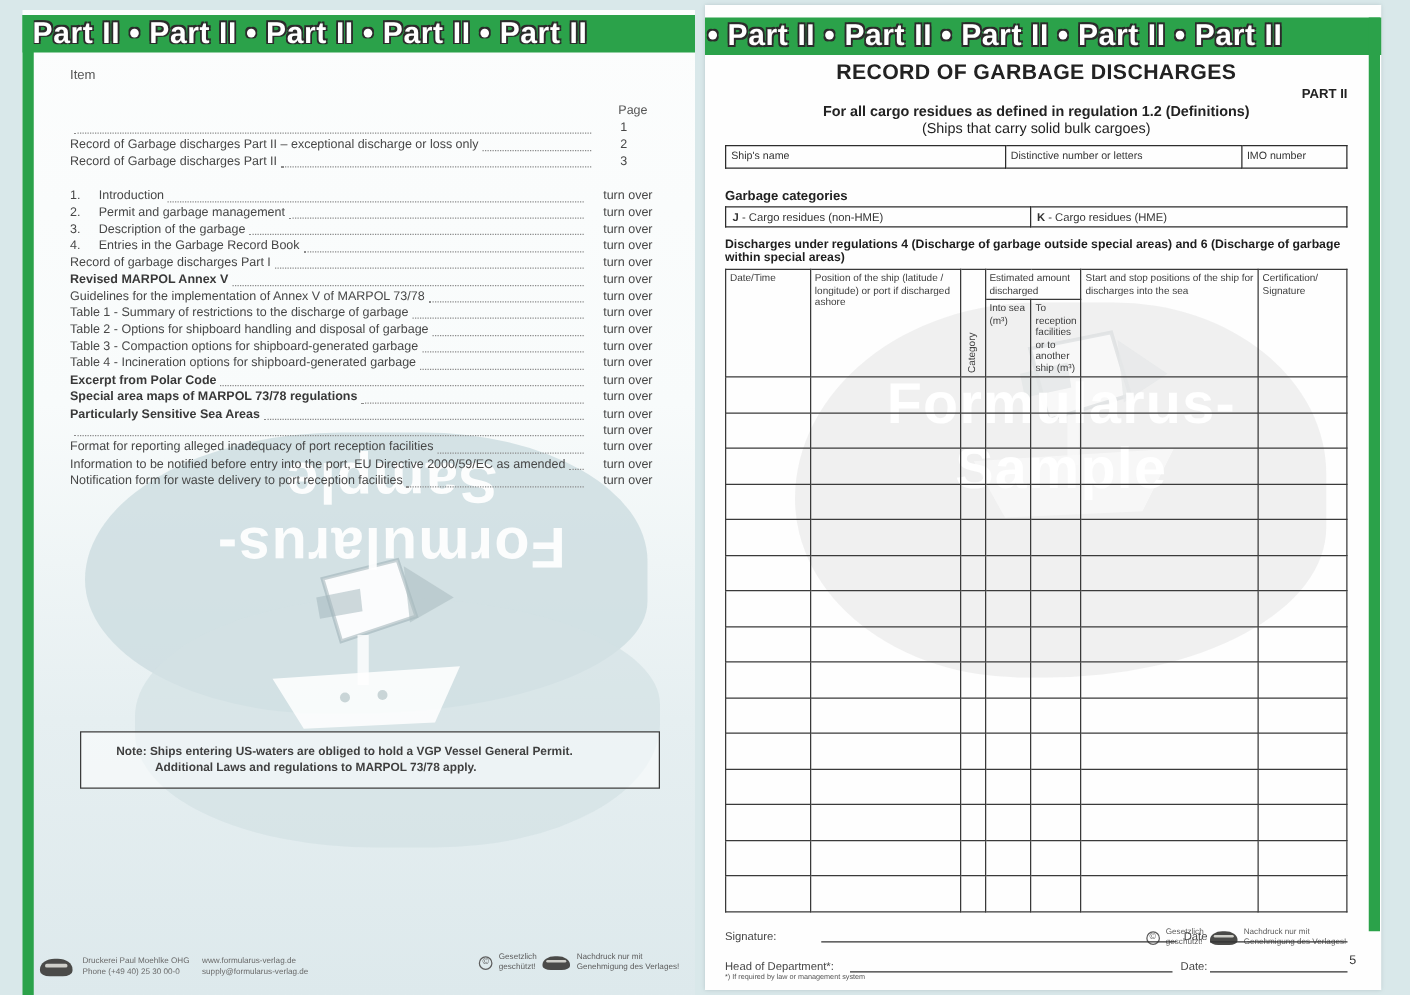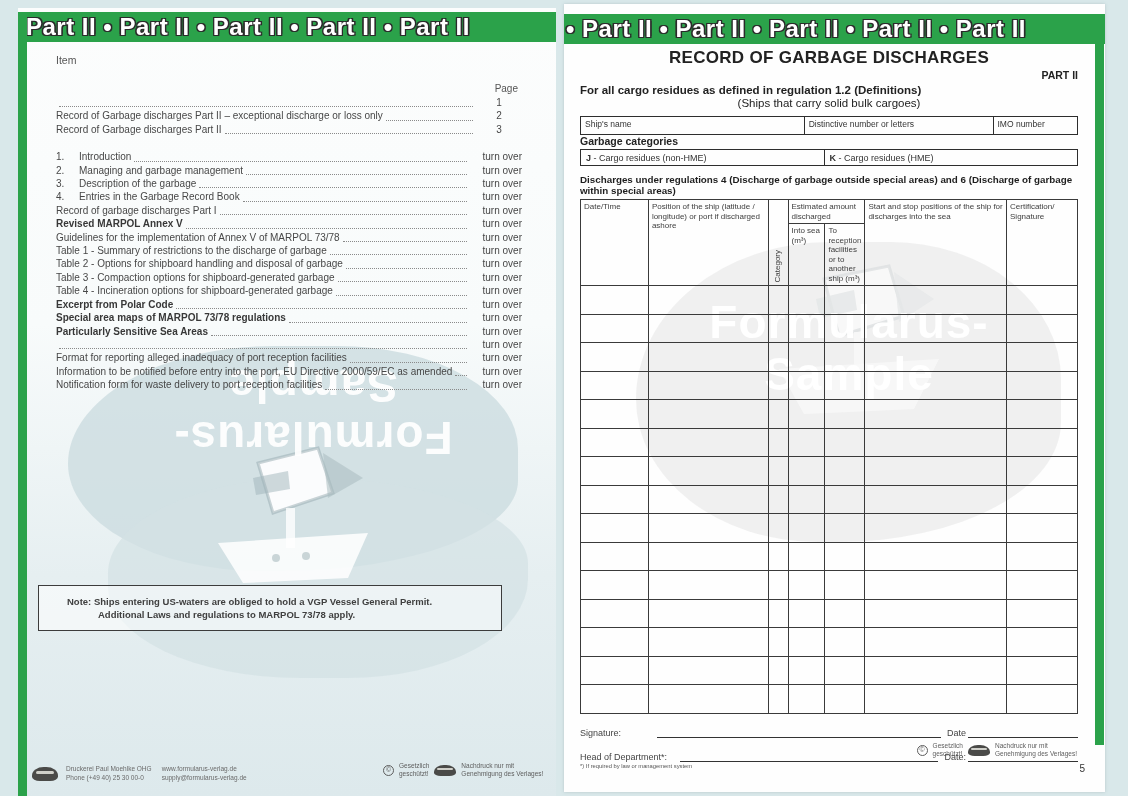--- a/index.html
+++ b/index.html
@@ -41,21 +41,21 @@
   li.toc-row { display:flex; align-items:flex-end; line-height:13.4px; }
   .toc-num { width:23px; flex:none; }
   .toc-num:empty { display:none; }
   .toc-label { white-space:nowrap; }
   .toc-leader { flex:1; border-bottom:1.4px dotted #8a8a8a; margin:0 3px 2px 3px; min-width:10px; }
   .toc-page { width:52px; flex:none; text-align:right; }
   .toc-top .toc-page { text-align:center; width:46px; }
   li.toc-row.bold .toc-label { font-weight:bold; color:#383838; }
 
   .note-box {
-    position:absolute; left:20px; width:464px; top:577px; height:46px;
+    position:absolute; left:46px; width:464px; top:577px; height:46px;
     border:1.2px solid #3c3c3c; background:rgba(255,255,255,.55);
     font-size:9.5px; font-weight:bold; color:#404040; padding:9px 0 0 28px; line-height:13px;
   }
   .note-indent { padding-left:31px; }
 
   .footer-left {
     position:absolute; left:14px; bottom:14px; display:flex; align-items:center; gap:8px;
     font-size:6.5px; color:#6a6a6a; line-height:8.5px;
   }
   .pub-logo { width:26px; height:14px; background:#4a4a48; border-radius:45% 45% 30% 30%/60% 60% 30% 30%; position:relative; flex:none; }
@@ -77,28 +77,28 @@
   .wm-text-left { left:105px; top:352px; width:380px; transform:rotate(180deg); }
   .wm-text-right { left:90px; top:292px; width:390px; color:rgba(255,255,255,.95); }
   .wm-ship { position:absolute; }
   .wm-ship-left { left:180px; top:415px; }
   .wm-ship-right { left:190px; top:240px; opacity:.55; }
 
   
   .form { position:absolute; left:16px; width:498px; top:44px; z-index:2; color:#222; }
   .form-title { text-align:center; font-weight:bold; font-size:17px; letter-spacing:.3px; }
   .form-sub   { text-align:right; font-weight:bold; font-size:10.5px; margin-top:1px; }
-  .form-line3 { font-weight:bold; font-size:11.5px; margin-top:3px; }
+  .form-line3 { text-align:center; font-weight:bold; font-size:11.5px; margin-top:3px; }
   .form-line4 { text-align:center; font-weight:normal; font-size:11.5px; margin-top:1px; }
 
   table { border-collapse:collapse; width:100%; background:transparent; }
   .ship-table { margin-top:7px; }
   .ship-table td { border:1.4px solid #2d2d2d; font-size:8.5px; color:#333; vertical-align:top; padding:2px 4px; height:18px; }
 
-  .gc-label { font-weight:bold; font-size:10.5px; margin-top:0; }
+  .gc-label { font-weight:bold; font-size:10.5px; margin-top:16px; }
   .cat-table { margin-top:2px; }
   .cat-table td { border:1.4px solid #2d2d2d; font-size:9px; color:#333; padding:1.5px 5px; height:16px; }
   .cat-code { font-weight:bold; }
 
   .disch-heading { font-weight:bold; font-size:9.8px; margin-top:8px; color:#1e1e1e; }
 
   .main-table { margin-top:3px; }
   .main-table th, .main-table td { border:1px solid #3a3a3a; }
   .main-table thead th {
     font-weight:normal; font-size:8px; color:#3d3d3d; text-align:left; vertical-align:top;
@@ -179,21 +179,21 @@
 
           <li class="toc-row" data-interactable="false">
             <span class="toc-num" data-interactable="false">1.</span>
             <span class="toc-label" data-interactable="false">Introduction</span>
             <span class="toc-leader" data-interactable="false"></span>
             <span class="toc-page" data-interactable="false">turn over</span>
           </li>
 
           <li class="toc-row" data-interactable="false">
             <span class="toc-num" data-interactable="false">2.</span>
-            <span class="toc-label" data-interactable="false">Managing and garbage management</span>
+            <span class="toc-label" data-interactable="false">Permit and garbage management</span>
             <span class="toc-leader" data-interactable="false"></span>
             <span class="toc-page" data-interactable="false">turn over</span>
           </li>
 
           <li class="toc-row" data-interactable="false">
             <span class="toc-num" data-interactable="false">3.</span>
             <span class="toc-label" data-interactable="false">Description of the garbage</span>
             <span class="toc-leader" data-interactable="false"></span>
             <span class="toc-page" data-interactable="false">turn over</span>
           </li>

